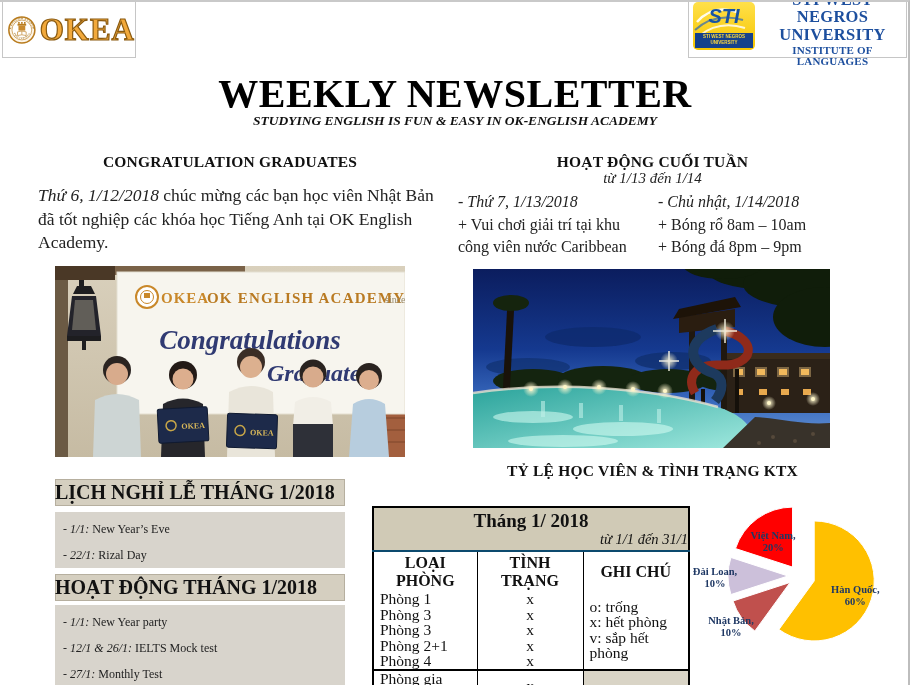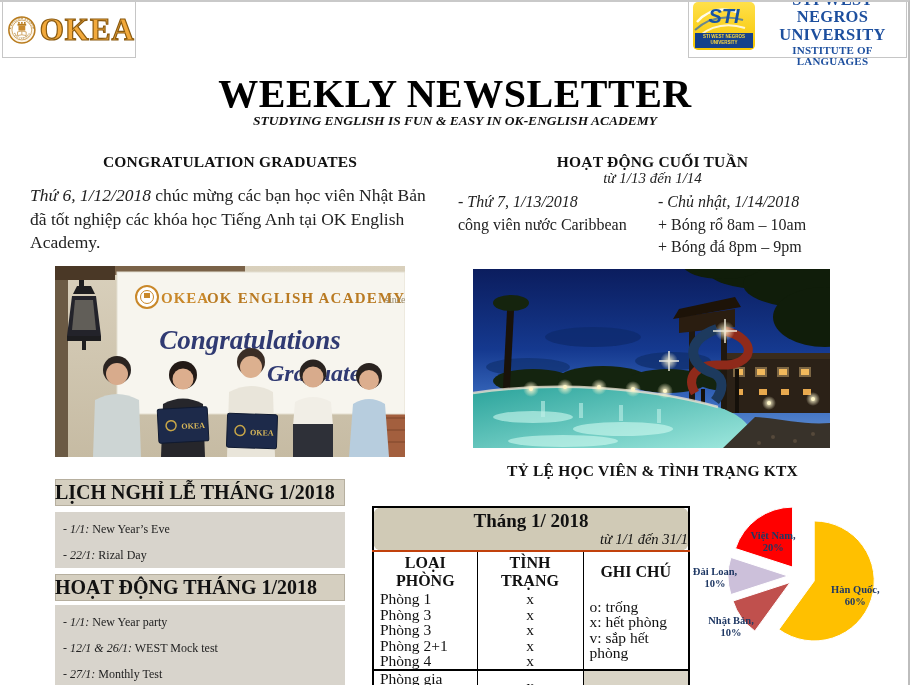--- a/index.html
+++ b/index.html
@@ -27,21 +27,21 @@
   .sti-name .l1,.sti-name .l2{font-weight:bold;font-size:16.5px;letter-spacing:.3px;}
   .sti-name .l3{font-weight:bold;font-size:11px;letter-spacing:.2px;margin-top:2px;}
   
   .masthead-title{left:0;top:68px;width:910px;text-align:center;font-weight:bold;font-size:40px;
     letter-spacing:.5px;color:#000000;}
   .masthead-tagline{left:0;top:111px;width:910px;text-align:center;font-weight:bold;
     font-style:italic;font-size:13.5px;color:#111;}
   
   .sec-heading{font-weight:bold;font-size:15.5px;color:#111;text-align:center;letter-spacing:.2px;}
   .congrats-heading{left:30px;top:151px;width:400px;}
-  .congrats-text{left:30px;top:182px;width:405px;font-size:17.5px;line-height:23.5px;color:#222;}
+  .congrats-text{left:38px;top:182px;width:405px;font-size:17.5px;line-height:23.5px;color:#222;}
   .congrats-text .date{font-style:italic;}
   .weekend-heading{left:455px;top:151px;width:395px;}
   .weekend-sub{left:455px;top:168px;width:395px;text-align:center;font-style:italic;font-size:15px;color:#222;}
   .weekend-cols{left:458px;top:189px;width:400px;display:flex;font-size:16px;line-height:22.5px;color:#222;}
   .weekend-col{width:200px;}
   .weekend-col .date{font-style:italic;}
   
   .photo{overflow:hidden;background:#ddd;}
   .photo-left{left:55px;top:264px;width:350px;height:191px;}
   .photo-right{left:473px;top:267px;width:357px;height:179px;}
@@ -55,21 +55,21 @@
   .item-date{font-style:italic;}
   .holiday-header{left:55px;top:477px;}
   .holiday-items{left:55px;top:510px;height:56px;}
   .activity-header{left:55px;top:572px;}
   .activity-items{left:55px;top:603px;height:81px;}
   
   .room-table{left:372px;top:504px;border-collapse:collapse;background:#fff;}
   .room-table td{border-left:1.5px solid #000;border-right:1.5px solid #000;padding:0 6px;
     font-size:15.5px;color:#111;}
   .room-table{border:2px solid #000;}
-  .t-title td{background:#d0cab6;border-bottom:2px solid #c2410c;text-align:center;padding:2px 0 3px 0;border-radius:9px;}
+  .t-title td{background:#d0cab6;border-bottom:2px solid #0c4a6e;text-align:center;padding:2px 0 3px 0;}
   .t-title .big{font-weight:bold;font-size:19px;line-height:21px;}
   .t-title .small{font-style:italic;font-size:14.5px;line-height:16px;text-align:right;}
   .t-cols td{font-weight:bold;font-size:16px;text-align:center;padding-top:2px;padding-bottom:1px;}
   .t-data td{height:15px;line-height:15.5px;}
   .t-x{text-align:center;}
   .t-legend{vertical-align:middle;font-size:15px;line-height:19px;}
   .t-last td{border-top:2px solid #000;}
   .t-tan{background:#d9d4c6;}
   
   .pie-wrap{left:692px;top:492px;width:214px;height:193px;overflow:visible;}
@@ -127,20 +127,21 @@
   <div class="abs masthead-tagline">STUDYING ENGLISH IS FUN &amp; EASY IN OK-ENGLISH ACADEMY</div>
 
   <div class="abs sec-heading congrats-heading">CONGRATULATION GRADUATES</div>
   <div class="abs congrats-text"><span class="date">Thứ 6, 1/12/2018</span><span> chúc mừng các bạn học viên Nhật Bản đã tốt nghiệp các khóa học Tiếng Anh tại OK English Academy.</span></div>
 
   <div class="abs sec-heading weekend-heading">HOẠT ĐỘNG CUỐI TUẦN</div>
   <div class="abs weekend-sub">từ 1/13 đến 1/14</div>
   <div class="abs weekend-cols">
     <div class="weekend-col">
       <div class="date">- Thứ 7, 1/13/2018</div>
+      <div>+ Vui chơi giải trí tại khu</div>
       <div>công viên nước Caribbean</div>
     </div>
     <div class="weekend-col">
       <div class="date">- Chủ nhật, 1/14/2018</div>
       <div>+ Bóng rổ 8am – 10am</div>
       <div>+ Bóng đá 8pm – 9pm</div>
     </div>
   </div>
 
   <div class="abs photo photo-left">
@@ -344,21 +345,21 @@
   <div class="abs sec-heading dorm-title">TỶ LỆ HỌC VIÊN &amp; TÌNH TRẠNG KTX</div>
 
   <div class="abs bar-header holiday-header">LỊCH NGHỈ LỄ THÁNG 1/2018</div>
   <div class="abs items-block holiday-items">
     <div class="item-line"><span class="item-date">- 1/1:</span> <span>New Year’s Eve</span></div>
     <div class="item-line"><span class="item-date">- 22/1:</span> <span>Rizal Day</span></div>
   </div>
   <div class="abs bar-header activity-header">HOẠT ĐỘNG THÁNG 1/2018</div>
   <div class="abs items-block activity-items">
     <div class="item-line"><span class="item-date">- 1/1:</span> <span>New Year party</span></div>
-    <div class="item-line"><span class="item-date">- 12/1 &amp; 26/1:</span> <span>WEST Mock test</span></div>
+    <div class="item-line"><span class="item-date">- 12/1 &amp; 26/1:</span> <span>IELTS Mock test</span></div>
     <div class="item-line"><span class="item-date">- 27/1:</span> <span>Monthly Test</span></div>
   </div>
 
   <table class="abs room-table">
     <colgroup>
         <col style="width:104px">
         <col style="width:106px">
         <col style="width:106px">
       </colgroup>
     <tbody>

